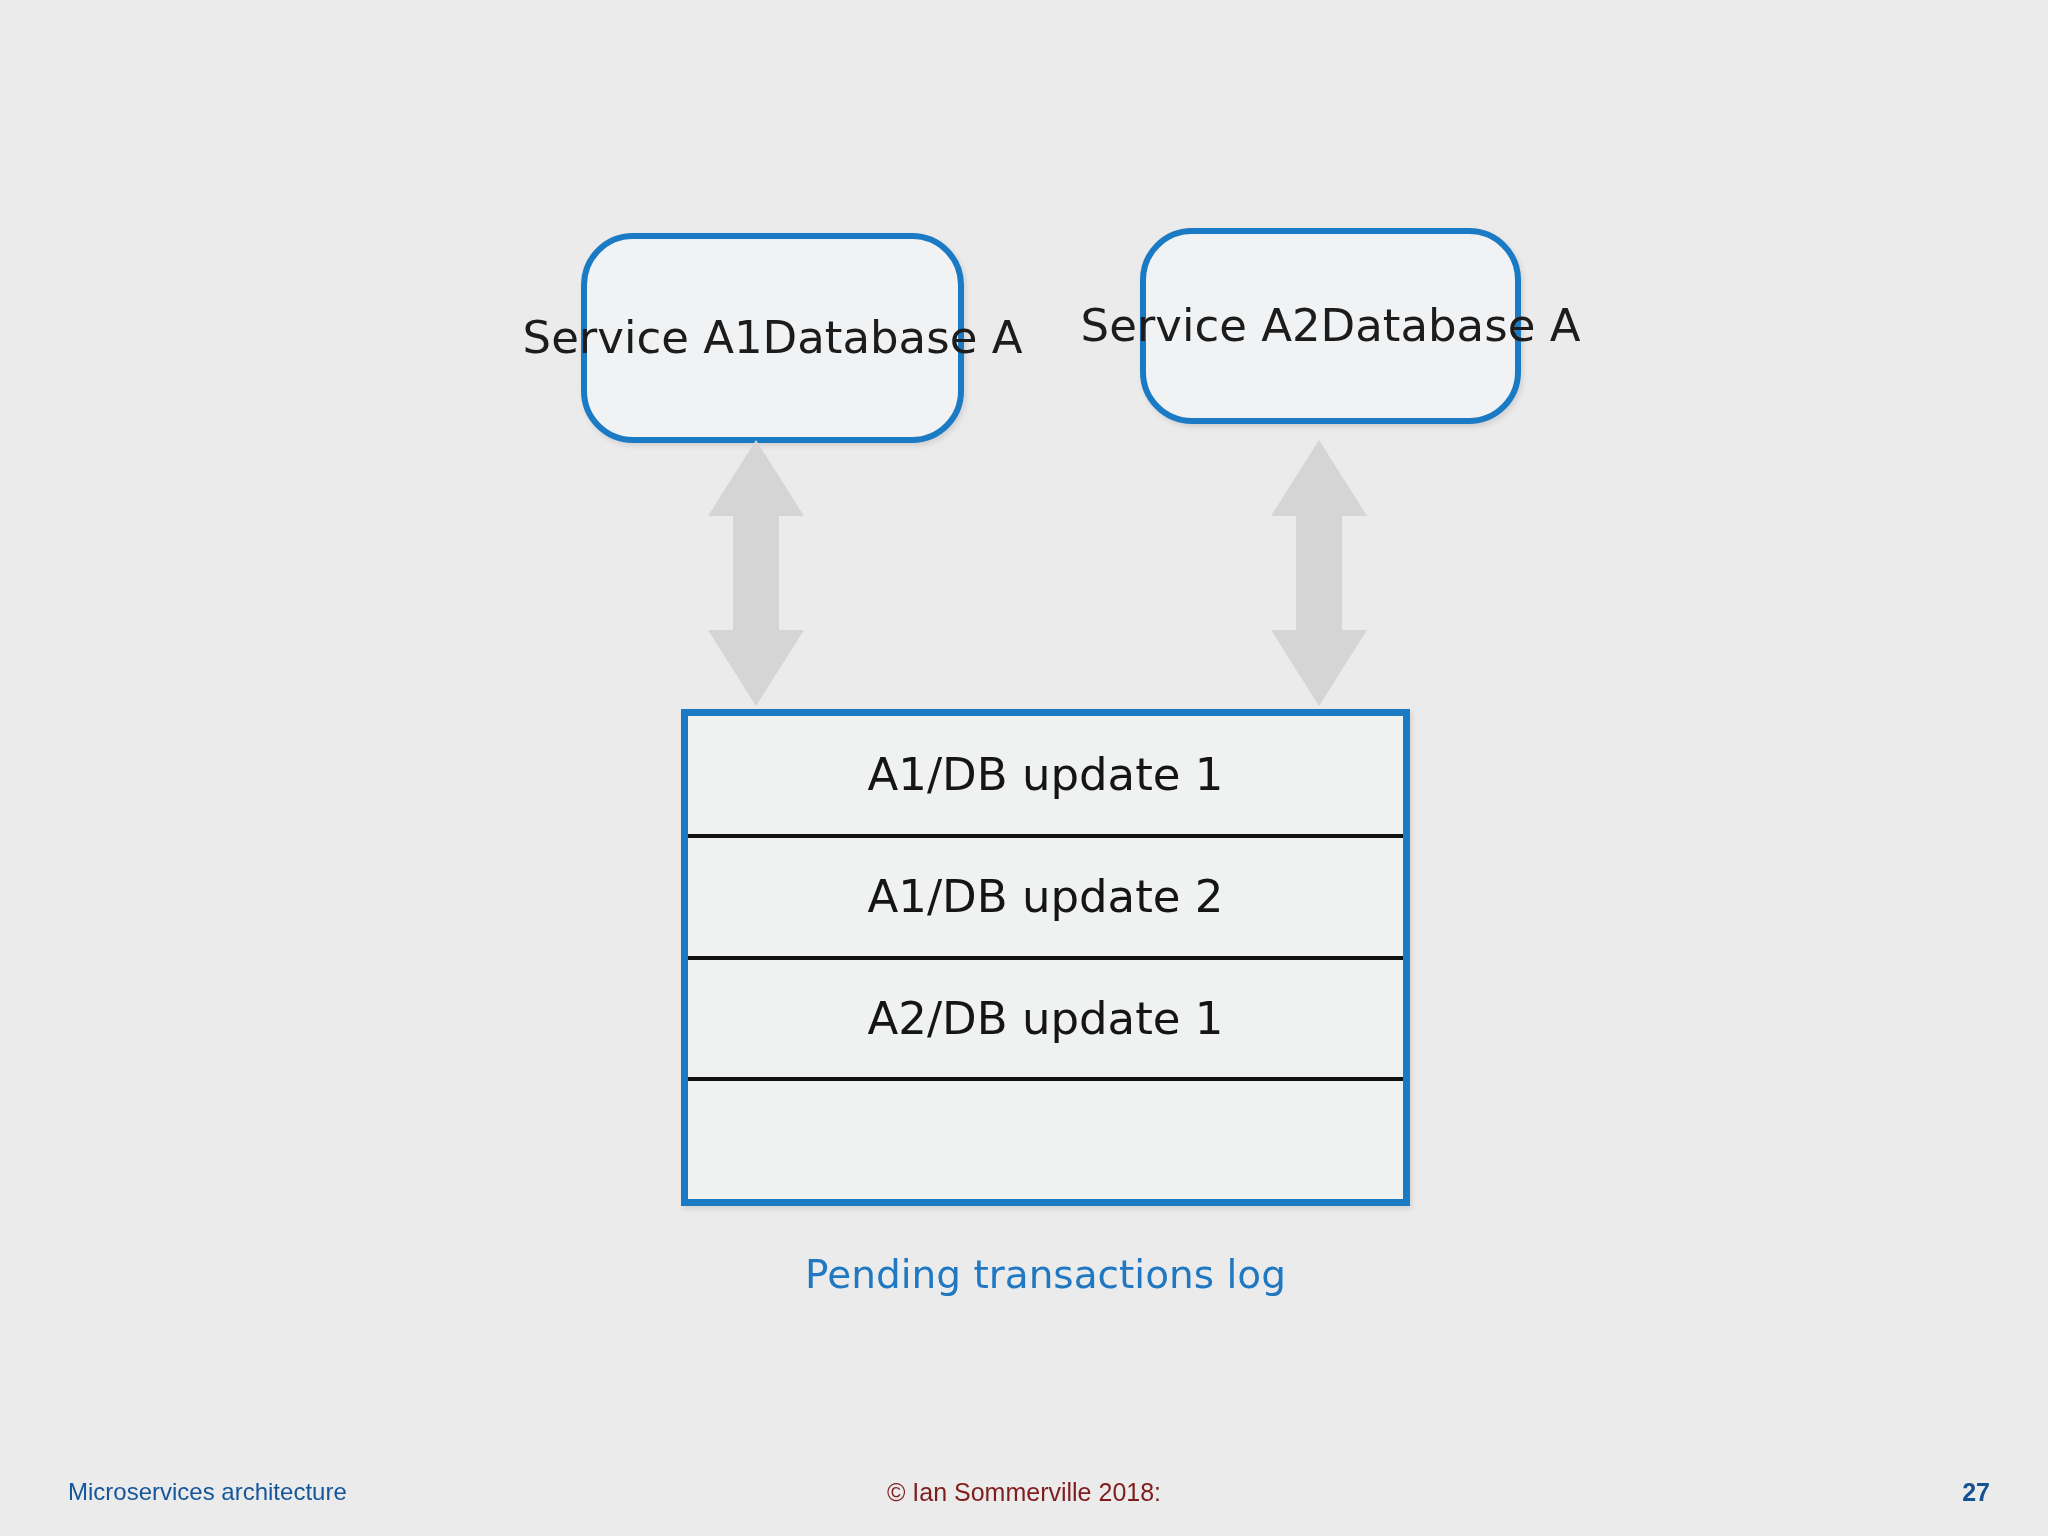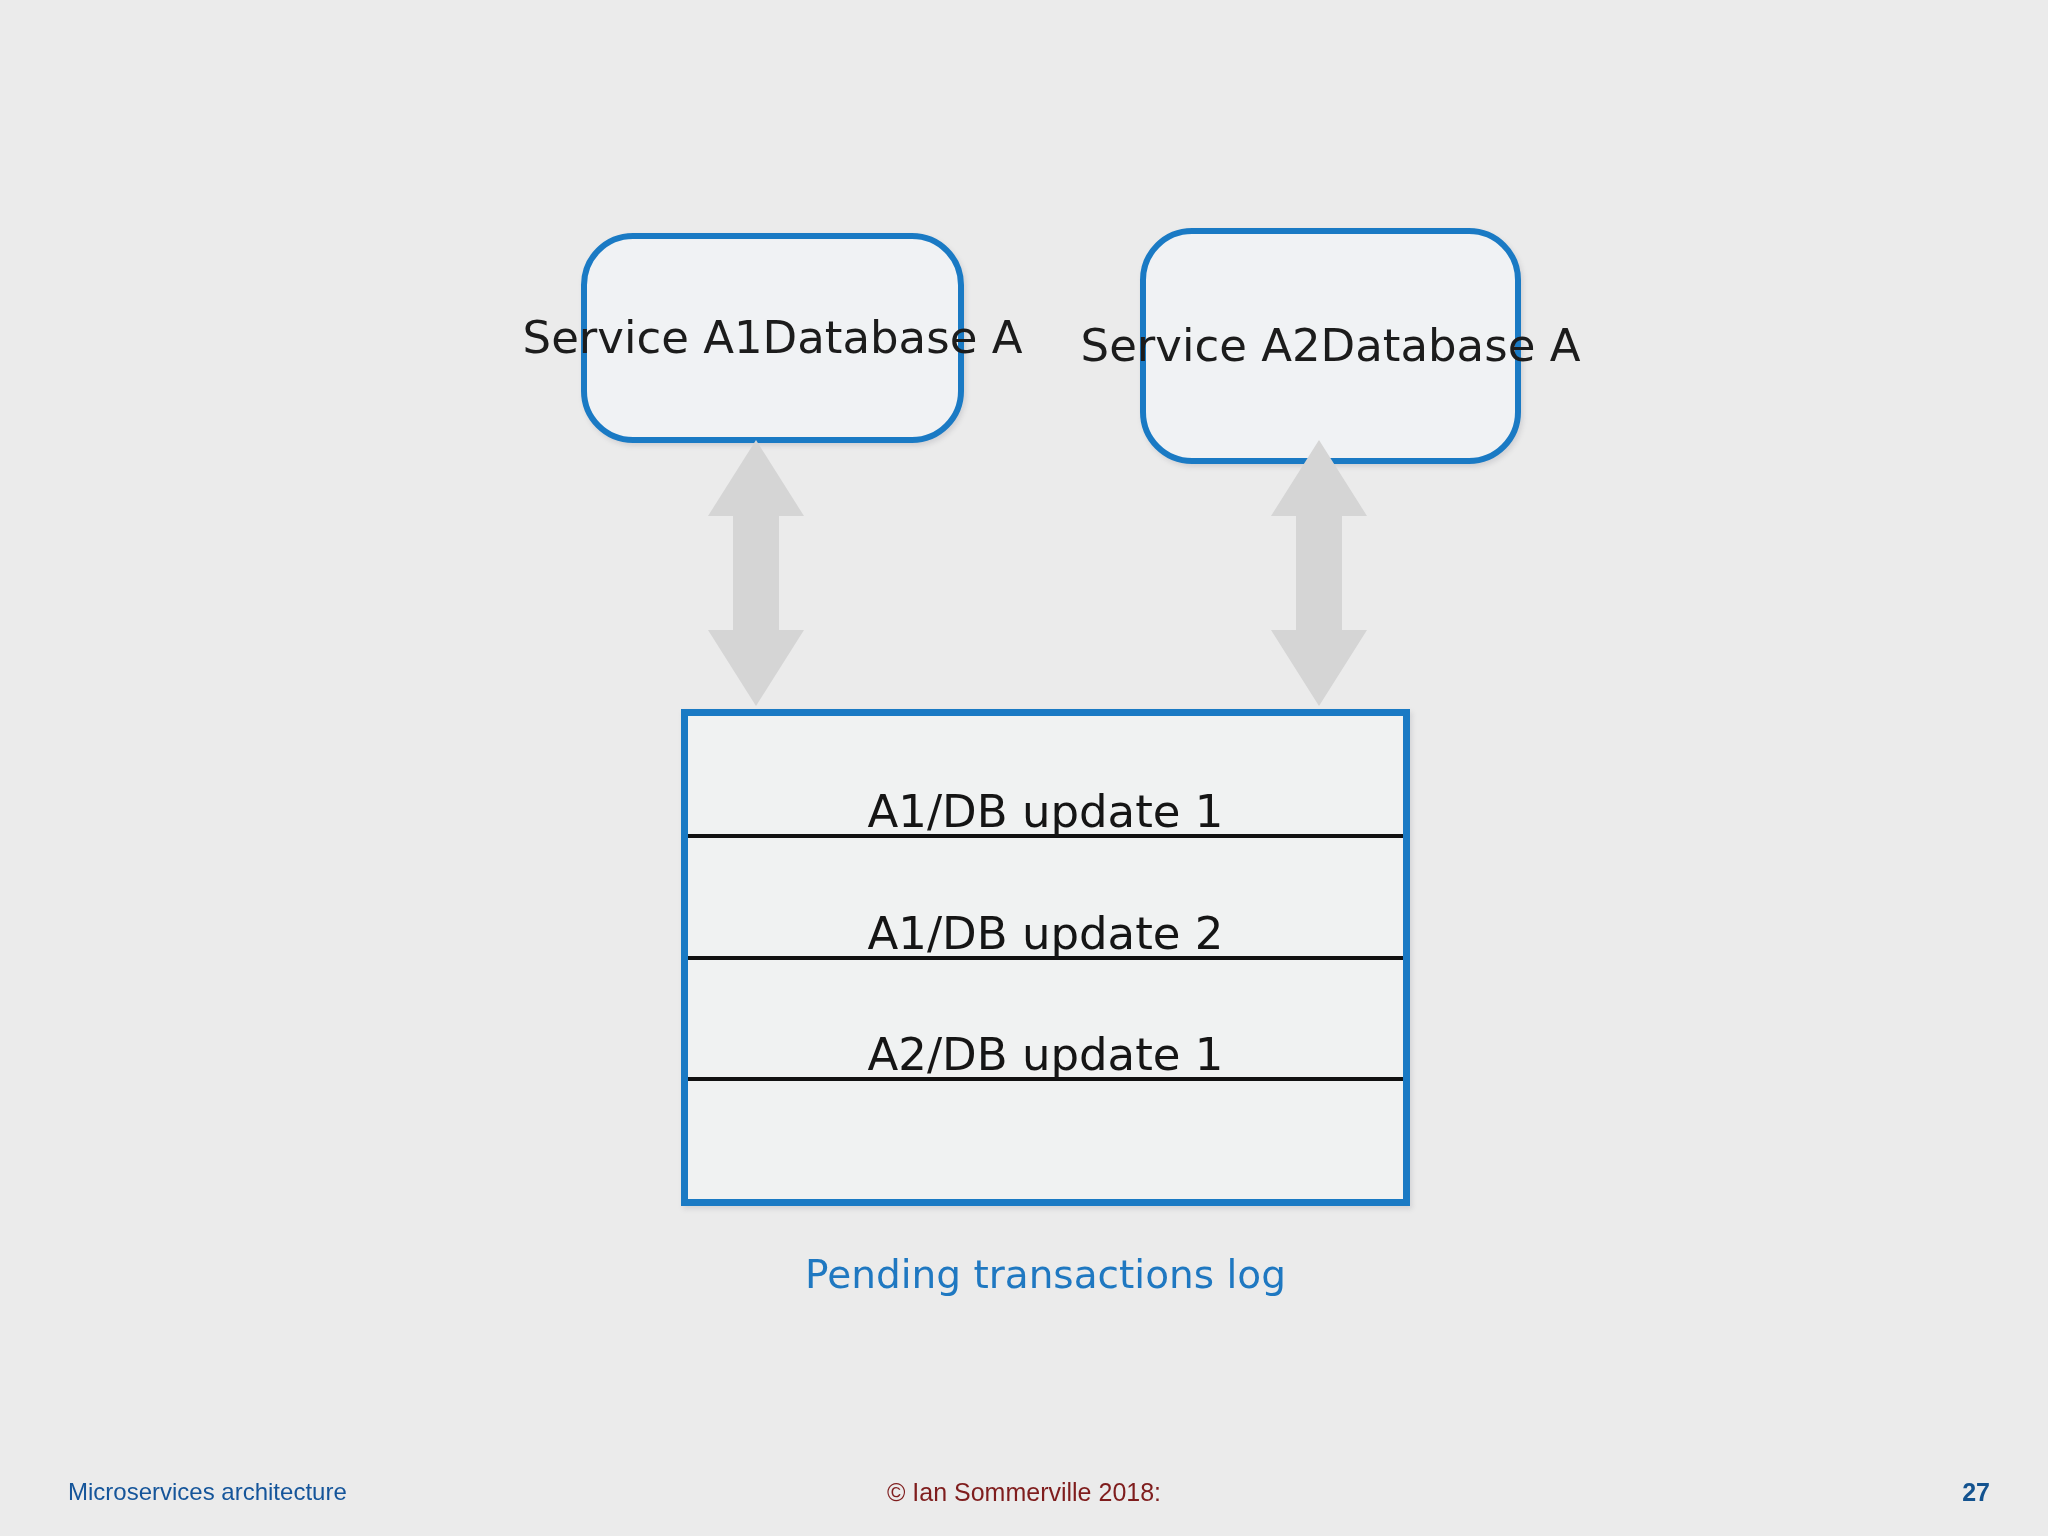--- a/index.html
+++ b/index.html
@@ -51,21 +51,21 @@
     font-size: 45px;
     font-weight: 400;
     color: #1c1c1c;
     line-height: 1.14;
     white-space: nowrap;
   }
   #service-a1 {
     left: 581px;  top: 233px;  width: 383px;  height: 210px;
   }
   #service-a2 {
-    left: 1140px; top: 228px;  width: 381px;  height: 236px;
+    left: 1140px; top: 228px;  width: 381px;  height: 196px;
   }
 
   
   .flow-arrow {
     position: absolute;
   }
 
   
   #log-table {
     position: absolute;
@@ -76,21 +76,21 @@
     box-sizing: border-box;
     background: #f0f2f2;
     border: 7px solid #1a7ac4;
     box-shadow: 2px 3px 5px rgba(120,120,130,0.20);
     display: flex;
     flex-direction: column;
   }
   .log-row {
     flex: 1 1 0;
     display: flex;
-    align-items: flex-end;
+    align-items: center;
     justify-content: center;
     border-bottom: 4px solid #111111;
     box-sizing: border-box;
     background: #f0f2f2;
   }
   .log-row:last-child {
     border-bottom: none;
   }
   .log-row .cell-text {
     font-family: "DejaVu Sans", sans-serif;

